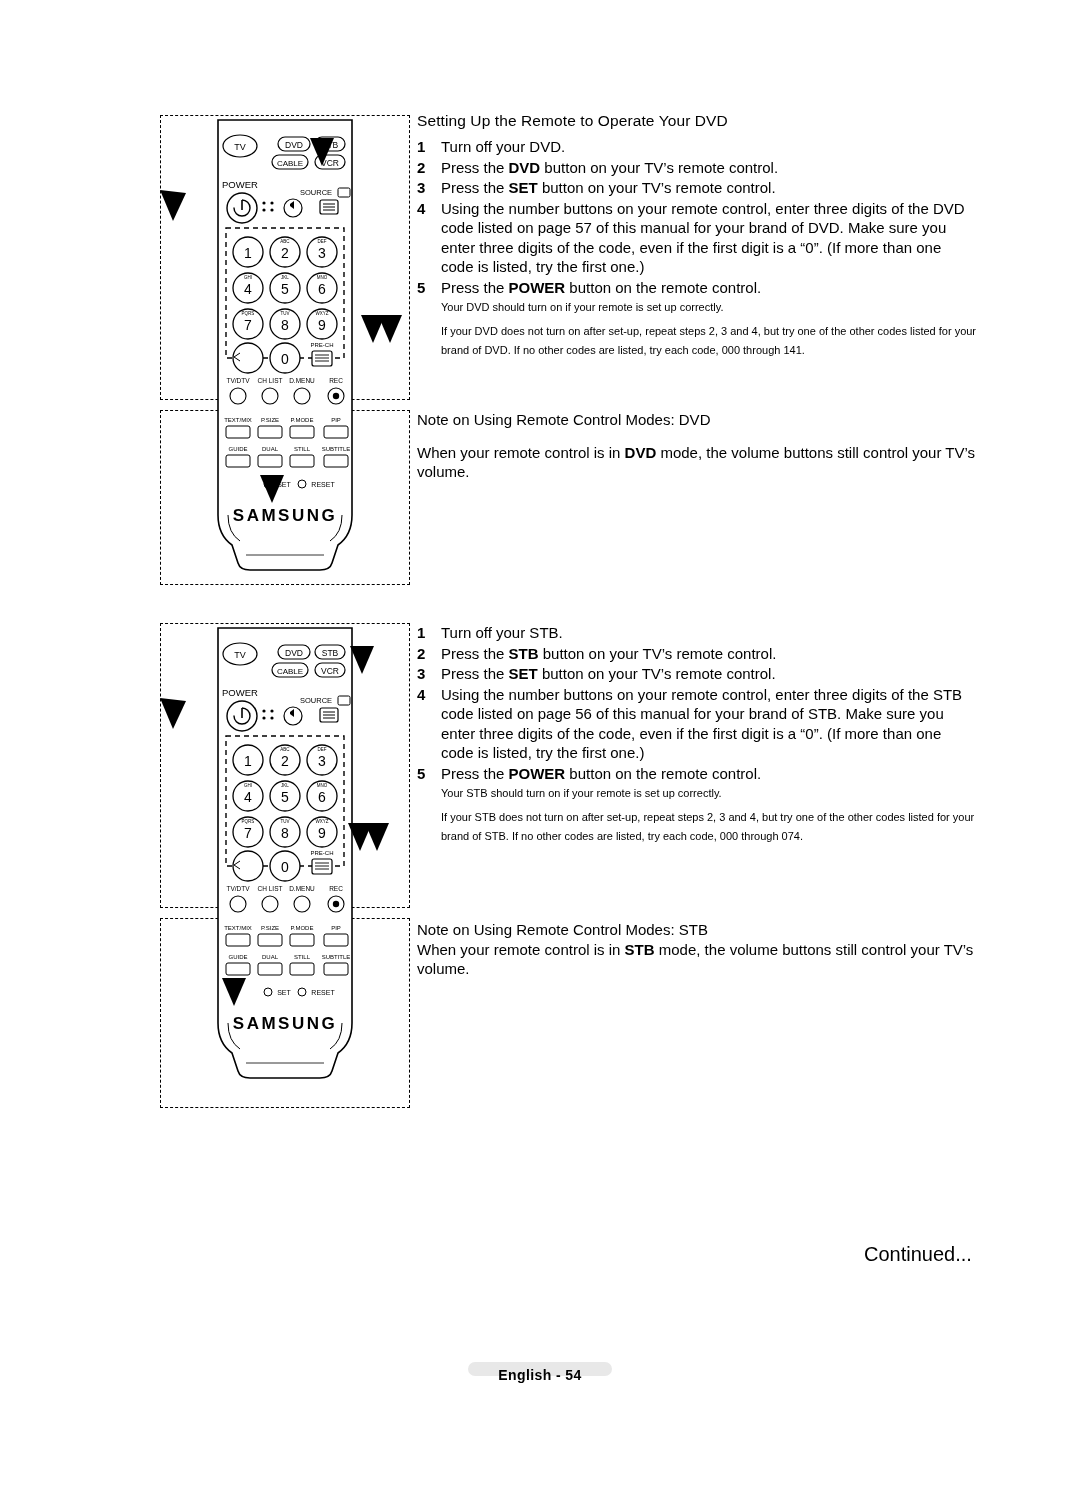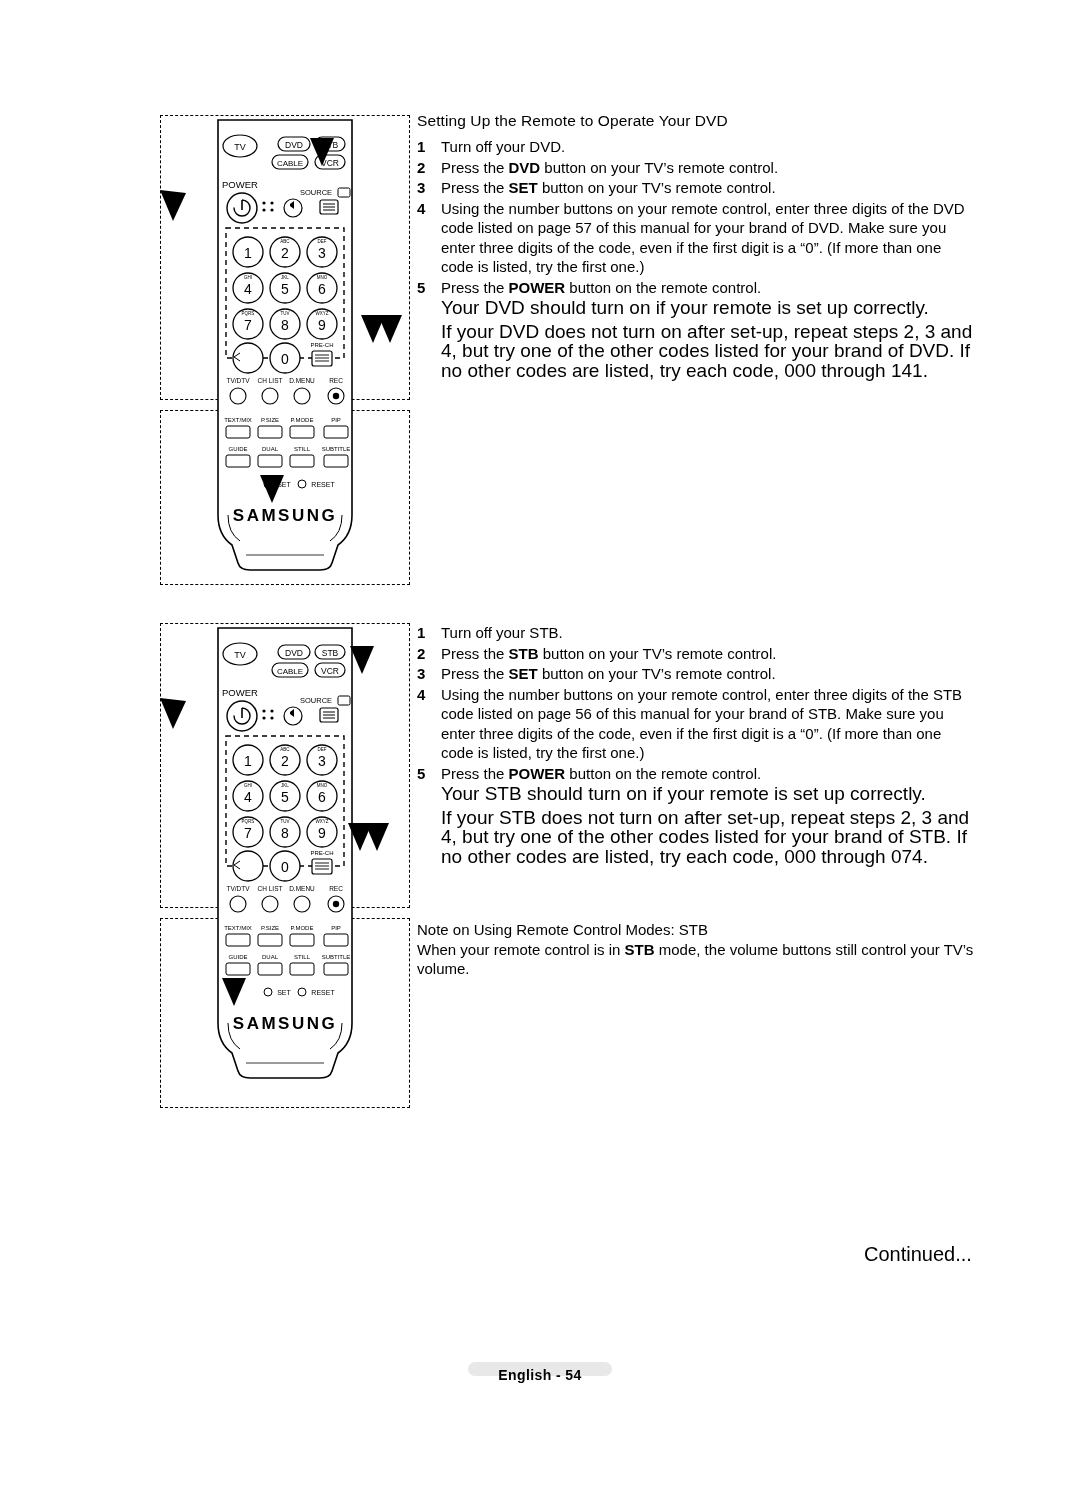--- a/index.html
+++ b/index.html
@@ -43,21 +43,21 @@
   }
   .step .num {
     width: 24px;
     flex: 0 0 24px;
     font-weight: bold;
   }
   .step .body {
     flex: 1 1 auto;
   }
   .para {
-    font-size: 19px;
+    font-size: 11px;
     line-height: 19.5px;
     margin-left: 24px;
   }
   .para.gap {
     margin-top: 4px;
   }
   .note-title {
     font-size: 15px;
     line-height: 19.5px;
   }
@@ -259,20 +259,24 @@
       <span class="body">Using the number buttons on your remote control, enter three digits of the DVD code listed on page 57 of this manual for your brand of DVD. Make sure you enter three digits of the code, even if the first digit is a “0”. (If more than one code is listed, try the first one.)</span>
     </div>
     <div class="step">
       <span class="num">5</span>
       <span class="body"><span>Press the </span><b>POWER</b><span> button on the remote control.</span></span>
     </div>
     <div class="para">Your DVD should turn on if your remote is set up correctly.</div>
     <div class="para gap">If your DVD does not turn on after set-up, repeat steps 2, 3 and 4, but try one of the other codes listed for your brand of DVD. If no other codes are listed, try each code, 000 through 141.</div>
   </div>
 
+  <div class="textcol" style="top:410px;">
+    <div class="note-title">Note on Using Remote Control Modes: DVD</div>
+    <div class="note-body" style="margin-top:13px;"><span>When your remote control is in </span><b>DVD</b><span> mode, the volume buttons still control your TV’s volume.</span></div>
+  </div>
 
   <div class="remote-wrap" style="left:160px; top:623px; width:250px; height:490px;">
     <div class="dashbox" style="left:0px; top:0px; width:250px; height:285px;"></div>
     <div class="dashbox" style="left:0px; top:295px; width:250px; height:190px;"></div>
 
     <svg class="remote-svg" width="250" height="490" viewBox="0 0 250 490">
       <path d="M58 5 L58 400 Q58 420 72 430 L78 448 Q80 455 90 455 L160 455 Q170 455 172 448 L178 430 Q192 420 192 400 L192 5 Z" fill="#ffffff" stroke="#000" stroke-width="1.6"></path>
       <path d="M68 400 Q68 418 80 426" fill="none" stroke="#000" stroke-width="1"></path>
       <path d="M182 400 Q182 418 170 426" fill="none" stroke="#000" stroke-width="1"></path>
       <line x1="86" y1="440" x2="164" y2="440" stroke="#000" stroke-width="0.8"></line>

